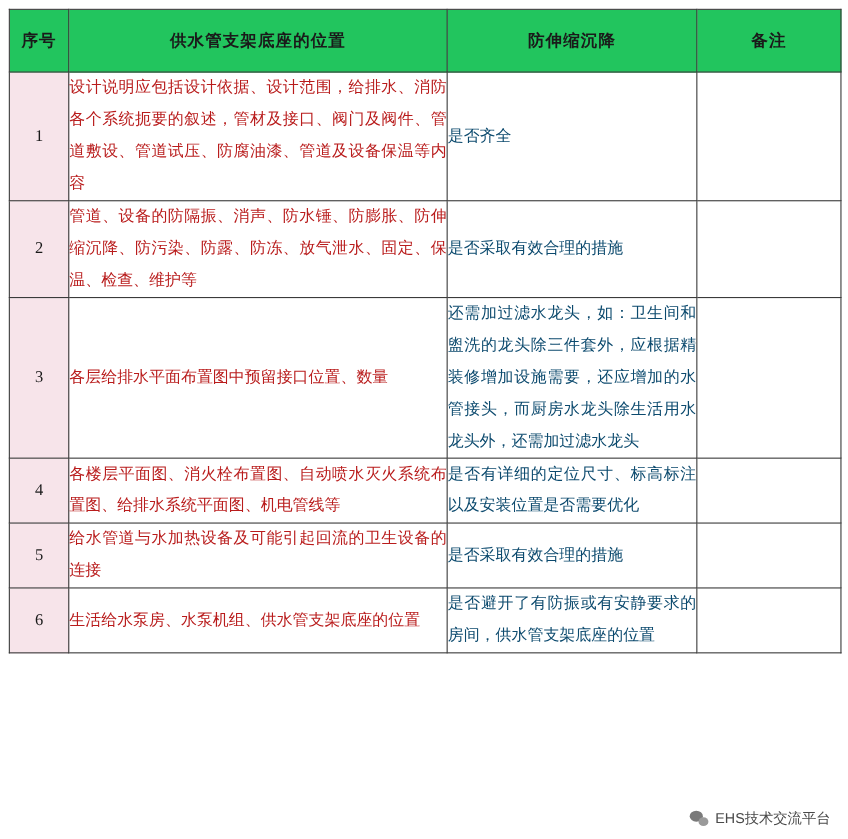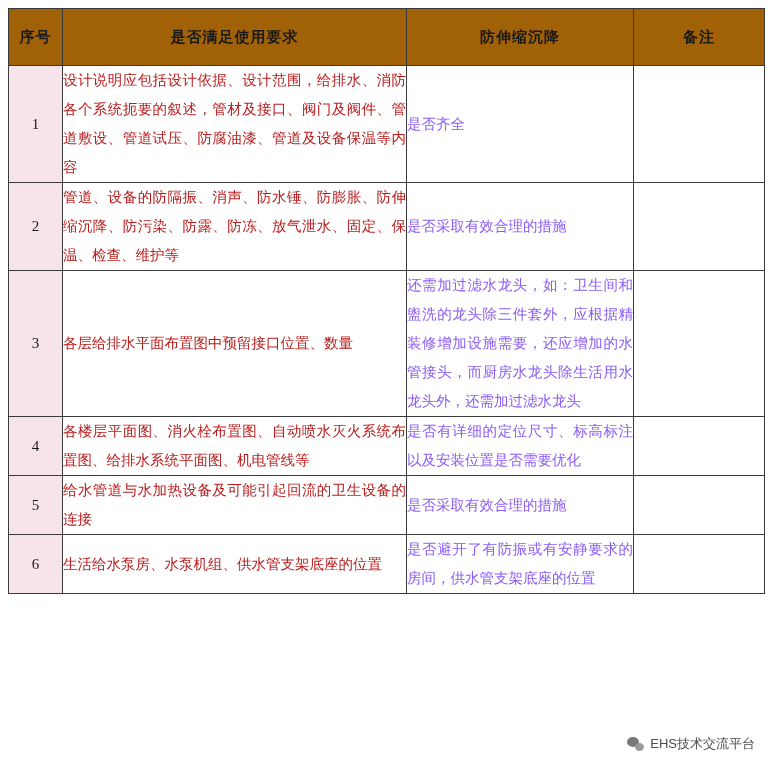--- a/index.html
+++ b/index.html
@@ -19,21 +19,21 @@
     margin: 8px 0 0 8px;
     border-collapse: collapse;
     table-layout: fixed;
   }
   #review-table th, #review-table td {
     border: 1px solid #3a3a3a;
     vertical-align: middle;
     padding: 0;
   }
   thead th {
-    background: #a16207;
+    background: #22c55e;
     text-align: center;
     font-weight: bold;
     font-size: 15px;
     color: #1a1a1a;
     height: 56px;
     letter-spacing: 1px;
   }
   .col-no   { width: 54px; }
   .col-main { width: 344px; }
   .col-prob { width: 227px; }
@@ -48,21 +48,21 @@
     padding: 10px 12px 12px 12px;
     font-size: 14.5px;
     line-height: 2.0;
     color: #b91c1c;
     text-align: justify;
   }
   td.prob-cell {
     padding: 10px 10px 12px 10px;
     font-size: 14.5px;
     line-height: 2.0;
-    color: #8b5cf6;
+    color: #0c4a6e;
     text-align: justify;
     margin-left: 16px;
   }
   td.note-cell {
     background: #ffffff;
   }
   .watermark {
     position: absolute;
     right: 12px;
     bottom: 8px;
@@ -102,21 +102,21 @@
 <table id="review-table">
   <colgroup>
     <col class="col-no">
     <col class="col-main">
     <col class="col-prob">
     <col class="col-note">
   </colgroup>
   <thead>
     <tr>
       <th>序号</th>
-      <th>是否满足使用要求</th>
+      <th>供水管支架底座的位置</th>
       <th>防伸缩沉降</th>
       <th>备注</th>
     </tr>
   </thead>
   <tbody>
     <tr>
       <td class="no-cell">1</td>
       <td class="main-cell">设计说明应包括设计依据、设计范围，给排水、消防各个系统扼要的叙述，管材及接口、阀门及阀件、管道敷设、管道试压、防腐油漆、管道及设备保温等内容</td>
       <td class="prob-cell">是否齐全</td>
       <td class="note-cell"></td>

